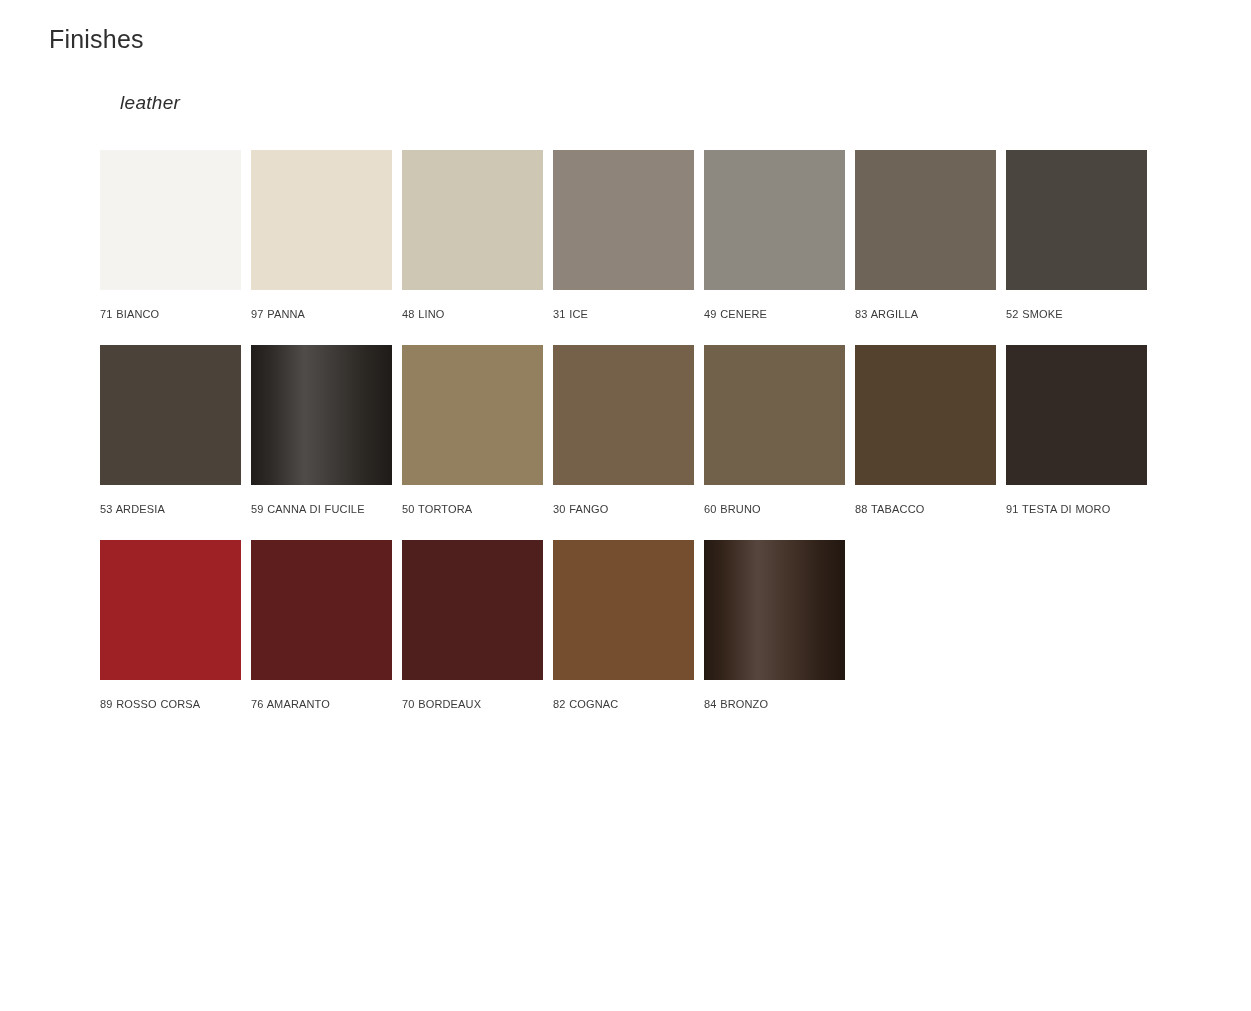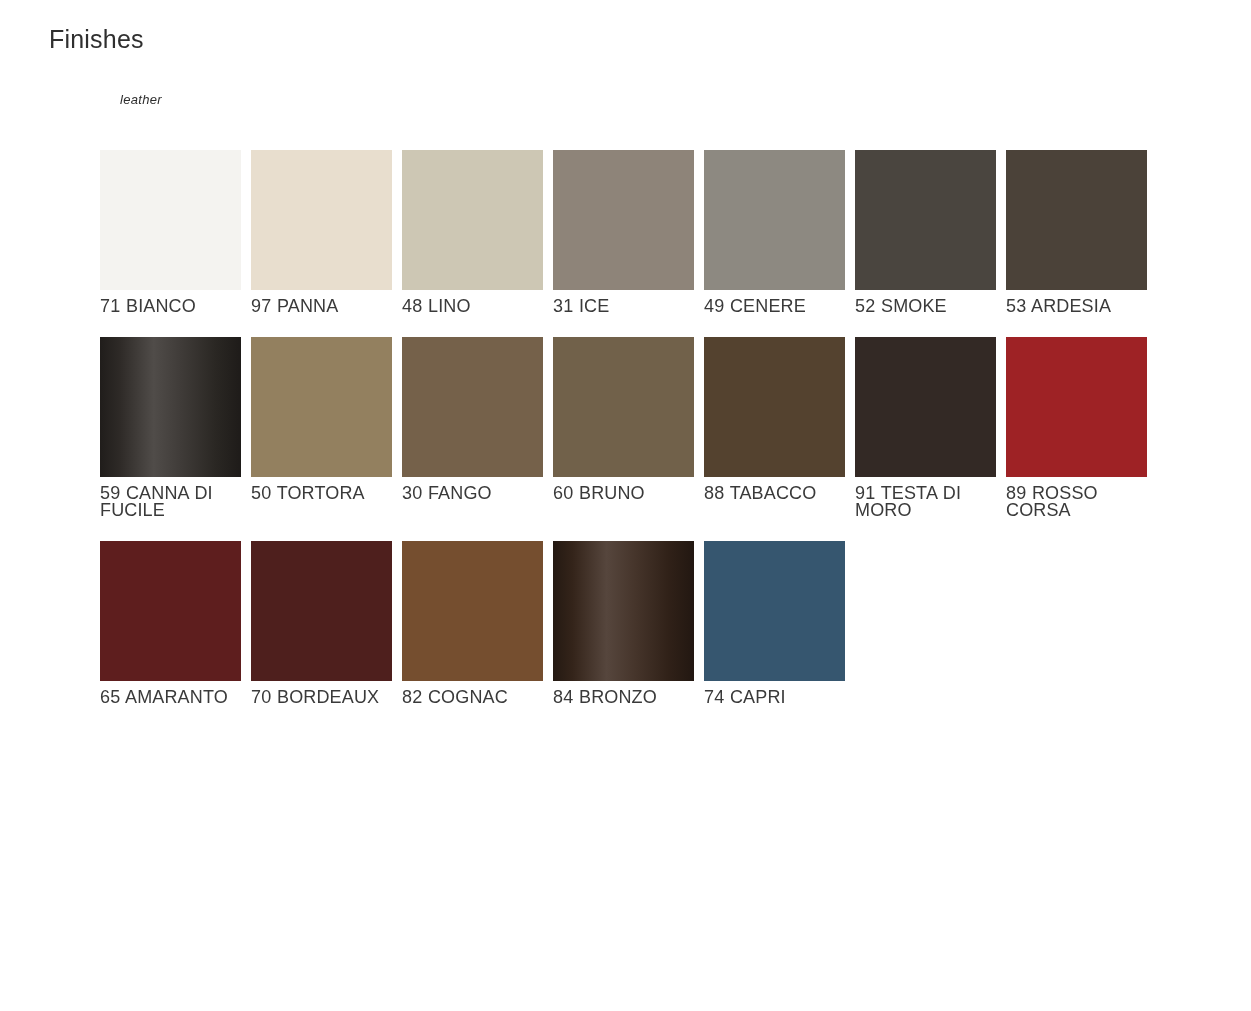--- a/index.html
+++ b/index.html
@@ -32,21 +32,21 @@
     letter-spacing: 0.2px;
     color: #2f2f2f;
     line-height: 1.2;
     margin: 0;
   }
 
   .material-label {
     position: absolute;
     left: 120px;
     top: 92px;
-    font-size: 13px;
+    font-size: 19px;
     font-style: italic;
     font-weight: 400;
     color: #2d2d2d;
     letter-spacing: 0.3px;
   }
 
   .swatch-grid {
     position: absolute;
     left: 100px;
     top: 150px;
@@ -63,22 +63,22 @@
   }
 
   .swatch-chip {
     width: 141px;
     height: 140px;
     display: block;
   }
 
   .swatch-name {
     display: block;
-    margin-top: 8px;
-    font-size: 18px;
+    margin-top: 16px;
+    font-size: 11px;
     line-height: 17px;
     letter-spacing: 0.15px;
     color: #3a3a3a;
     word-spacing: 0.5px;
   }
 </style>
 </head>
 <body>
 
 <div class="page">
@@ -100,20 +100,24 @@
         <div class="swatch-chip" style="background: rgb(205, 199, 180);"></div>
         <span class="swatch-name">48 LINO</span>
       </div>
       <div class="swatch-cell">
         <div class="swatch-chip" style="background: rgb(142, 132, 121);"></div>
         <span class="swatch-name">31 ICE</span>
       </div>
       <div class="swatch-cell">
         <div class="swatch-chip" style="background: rgb(141, 137, 129);"></div>
         <span class="swatch-name">49 CENERE</span>
+      </div>
+      <div class="swatch-cell">
+        <div class="swatch-chip" style="background: rgb(110, 100, 88);"></div>
+        <span class="swatch-name">83 ARGILLA</span>
       </div>
       <div class="swatch-cell">
         <div class="swatch-chip" style="background: rgb(74, 69, 63);"></div>
         <span class="swatch-name">52 SMOKE</span>
       </div>
       <div class="swatch-cell">
         <div class="swatch-chip" style="background: rgb(75, 66, 57);"></div>
         <span class="swatch-name">53 ARDESIA</span>
       </div>
       <div class="swatch-cell">
@@ -139,33 +143,29 @@
       <div class="swatch-cell">
         <div class="swatch-chip" style="background: rgb(51, 41, 37);"></div>
         <span class="swatch-name">91 TESTA DI MORO</span>
       </div>
       <div class="swatch-cell">
         <div class="swatch-chip" style="background: rgb(158, 34, 37);"></div>
         <span class="swatch-name">89 ROSSO CORSA</span>
       </div>
       <div class="swatch-cell">
         <div class="swatch-chip" style="background: rgb(94, 30, 30);"></div>
-        <span class="swatch-name">65 AMARANTO</span>
+        <span class="swatch-name">76 AMARANTO</span>
       </div>
       <div class="swatch-cell">
         <div class="swatch-chip" style="background: rgb(78, 31, 29);"></div>
         <span class="swatch-name">70 BORDEAUX</span>
       </div>
       <div class="swatch-cell">
         <div class="swatch-chip" style="background: rgb(117, 78, 47);"></div>
         <span class="swatch-name">82 COGNAC</span>
       </div>
       <div class="swatch-cell">
         <div class="swatch-chip" style="background: linear-gradient(90deg, rgb(36, 25, 18) 0%, rgb(52, 36, 26) 14%, rgb(86, 70, 61) 38%, rgb(70, 53, 43) 58%, rgb(48, 33, 24) 82%, rgb(34, 23, 17) 100%);"></div>
         <span class="swatch-name">84 BRONZO</span>
       </div>
-      <div class="swatch-cell">
-        <div class="swatch-chip" style="background: rgb(54, 86, 111);"></div>
-        <span class="swatch-name">74 CAPRI</span>
-      </div>
     </div>
 
 </div>
 
 </body></html>

